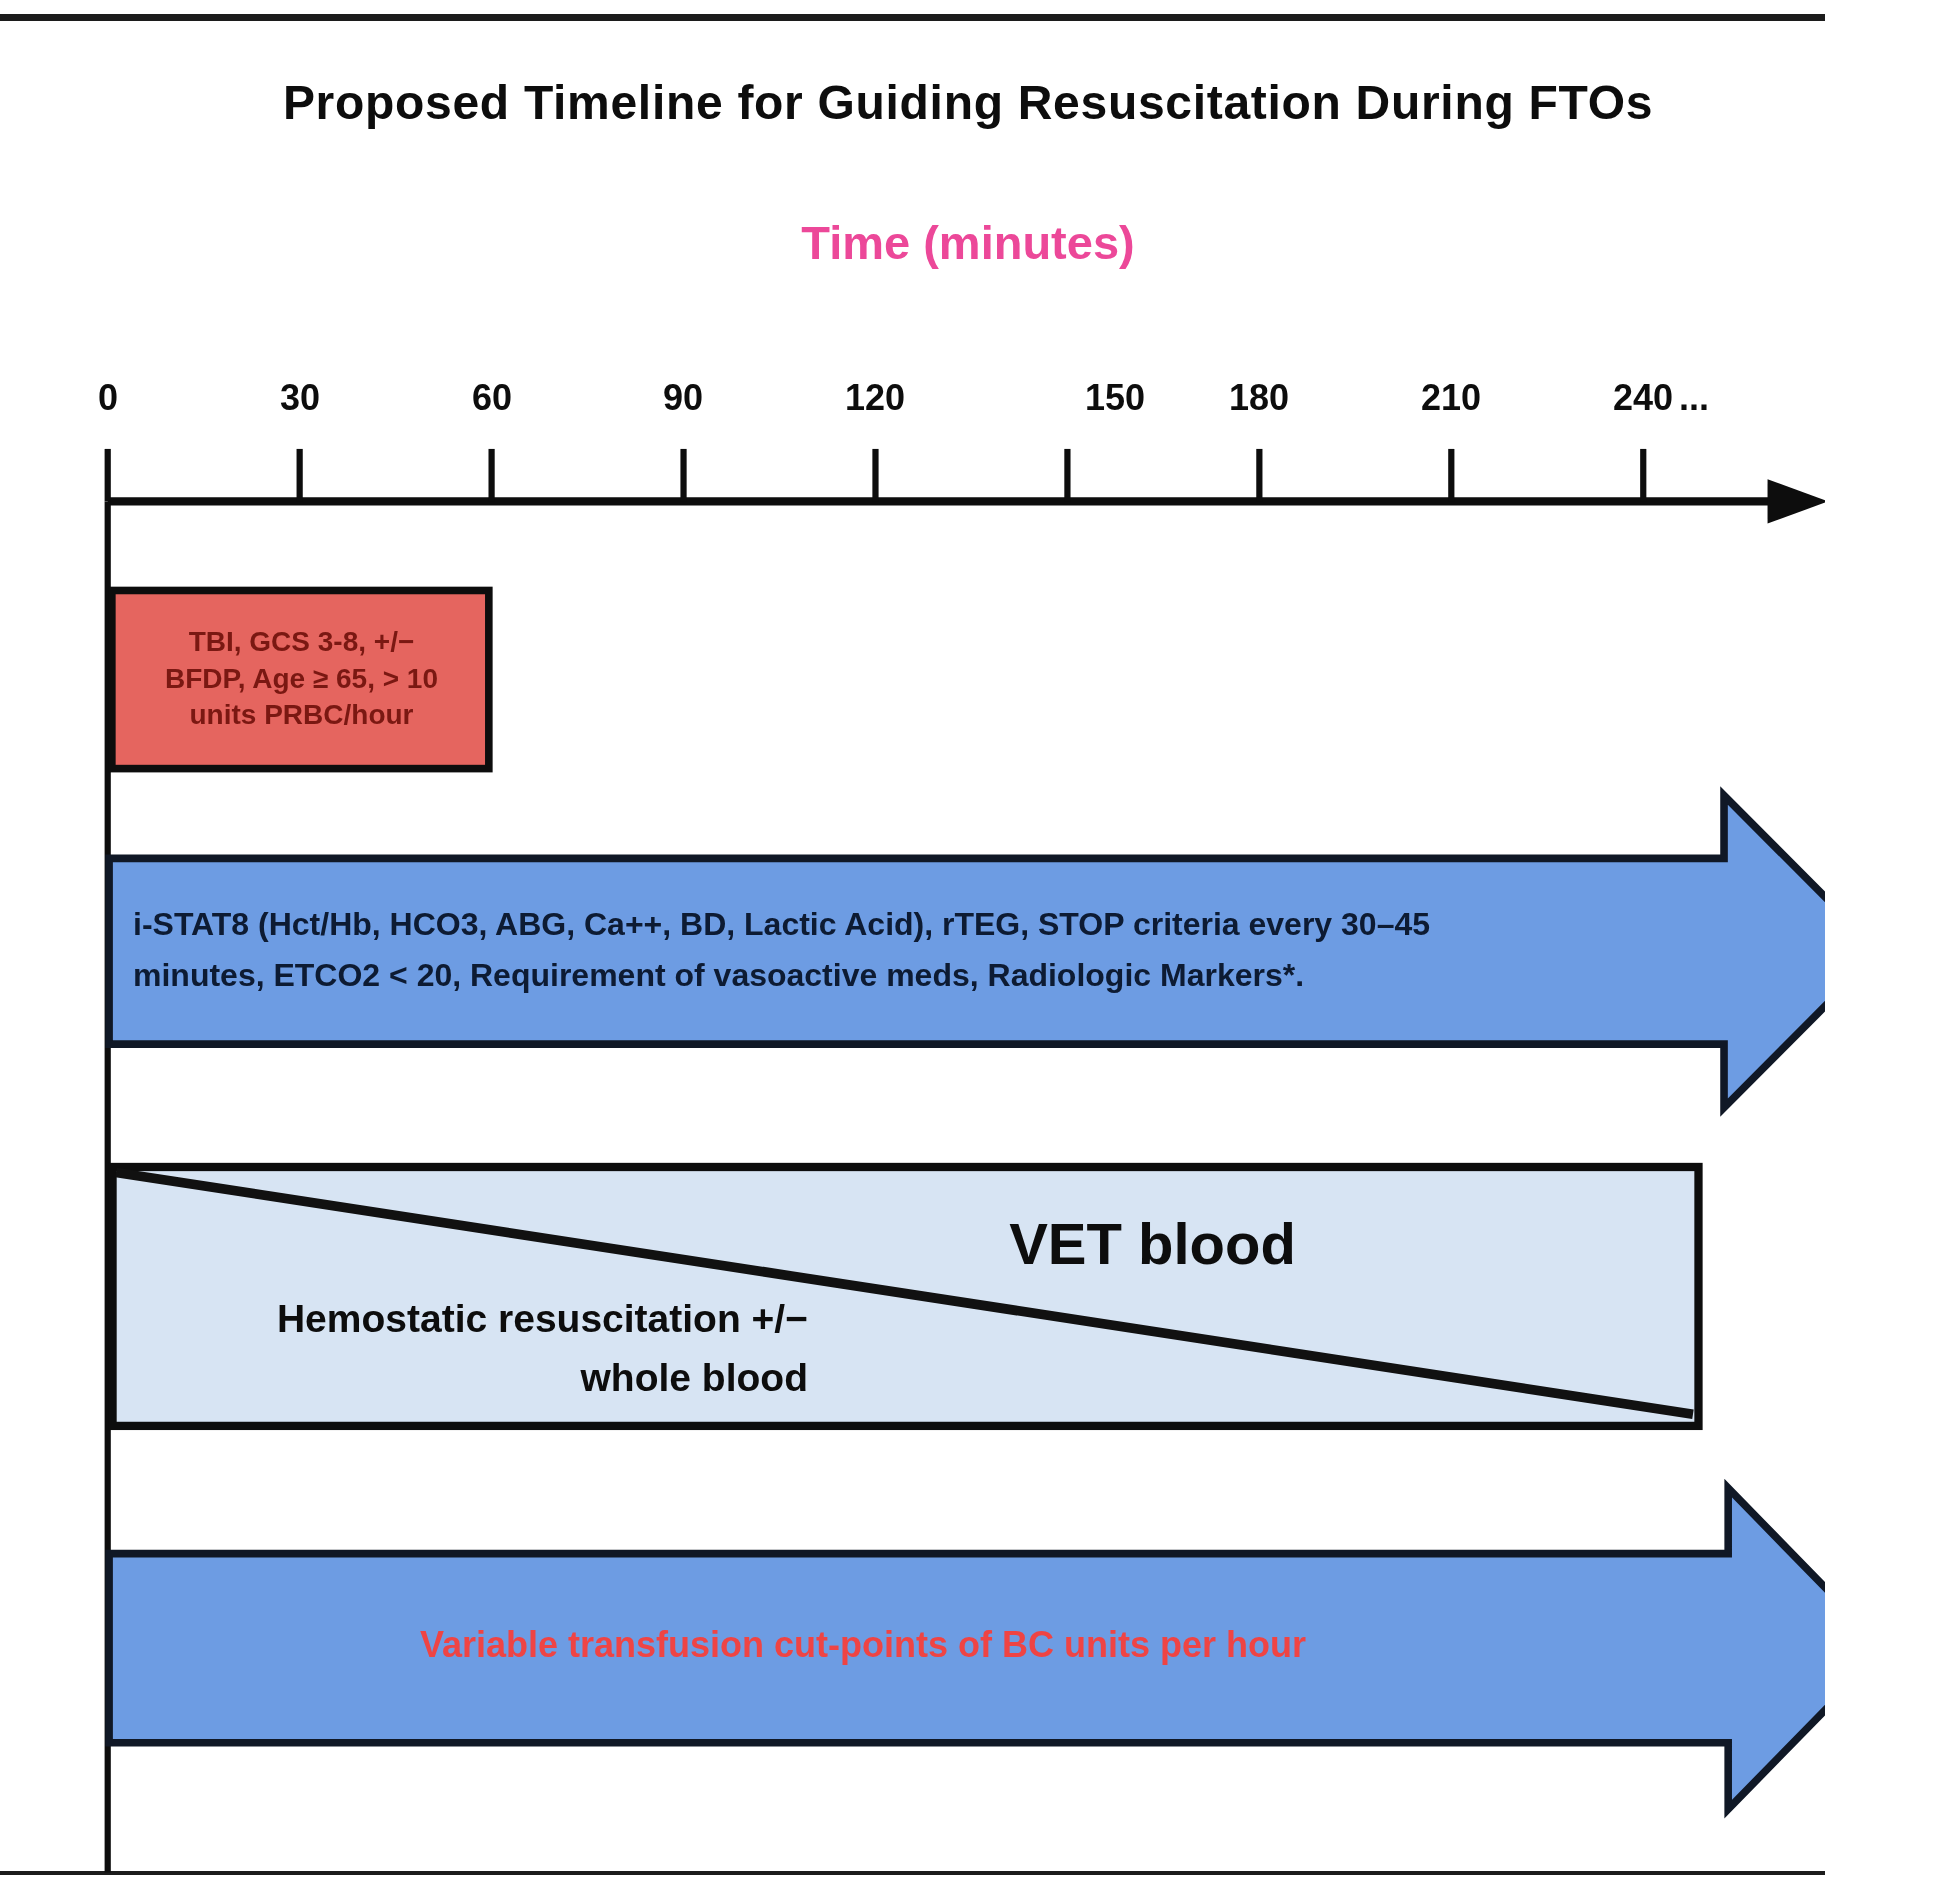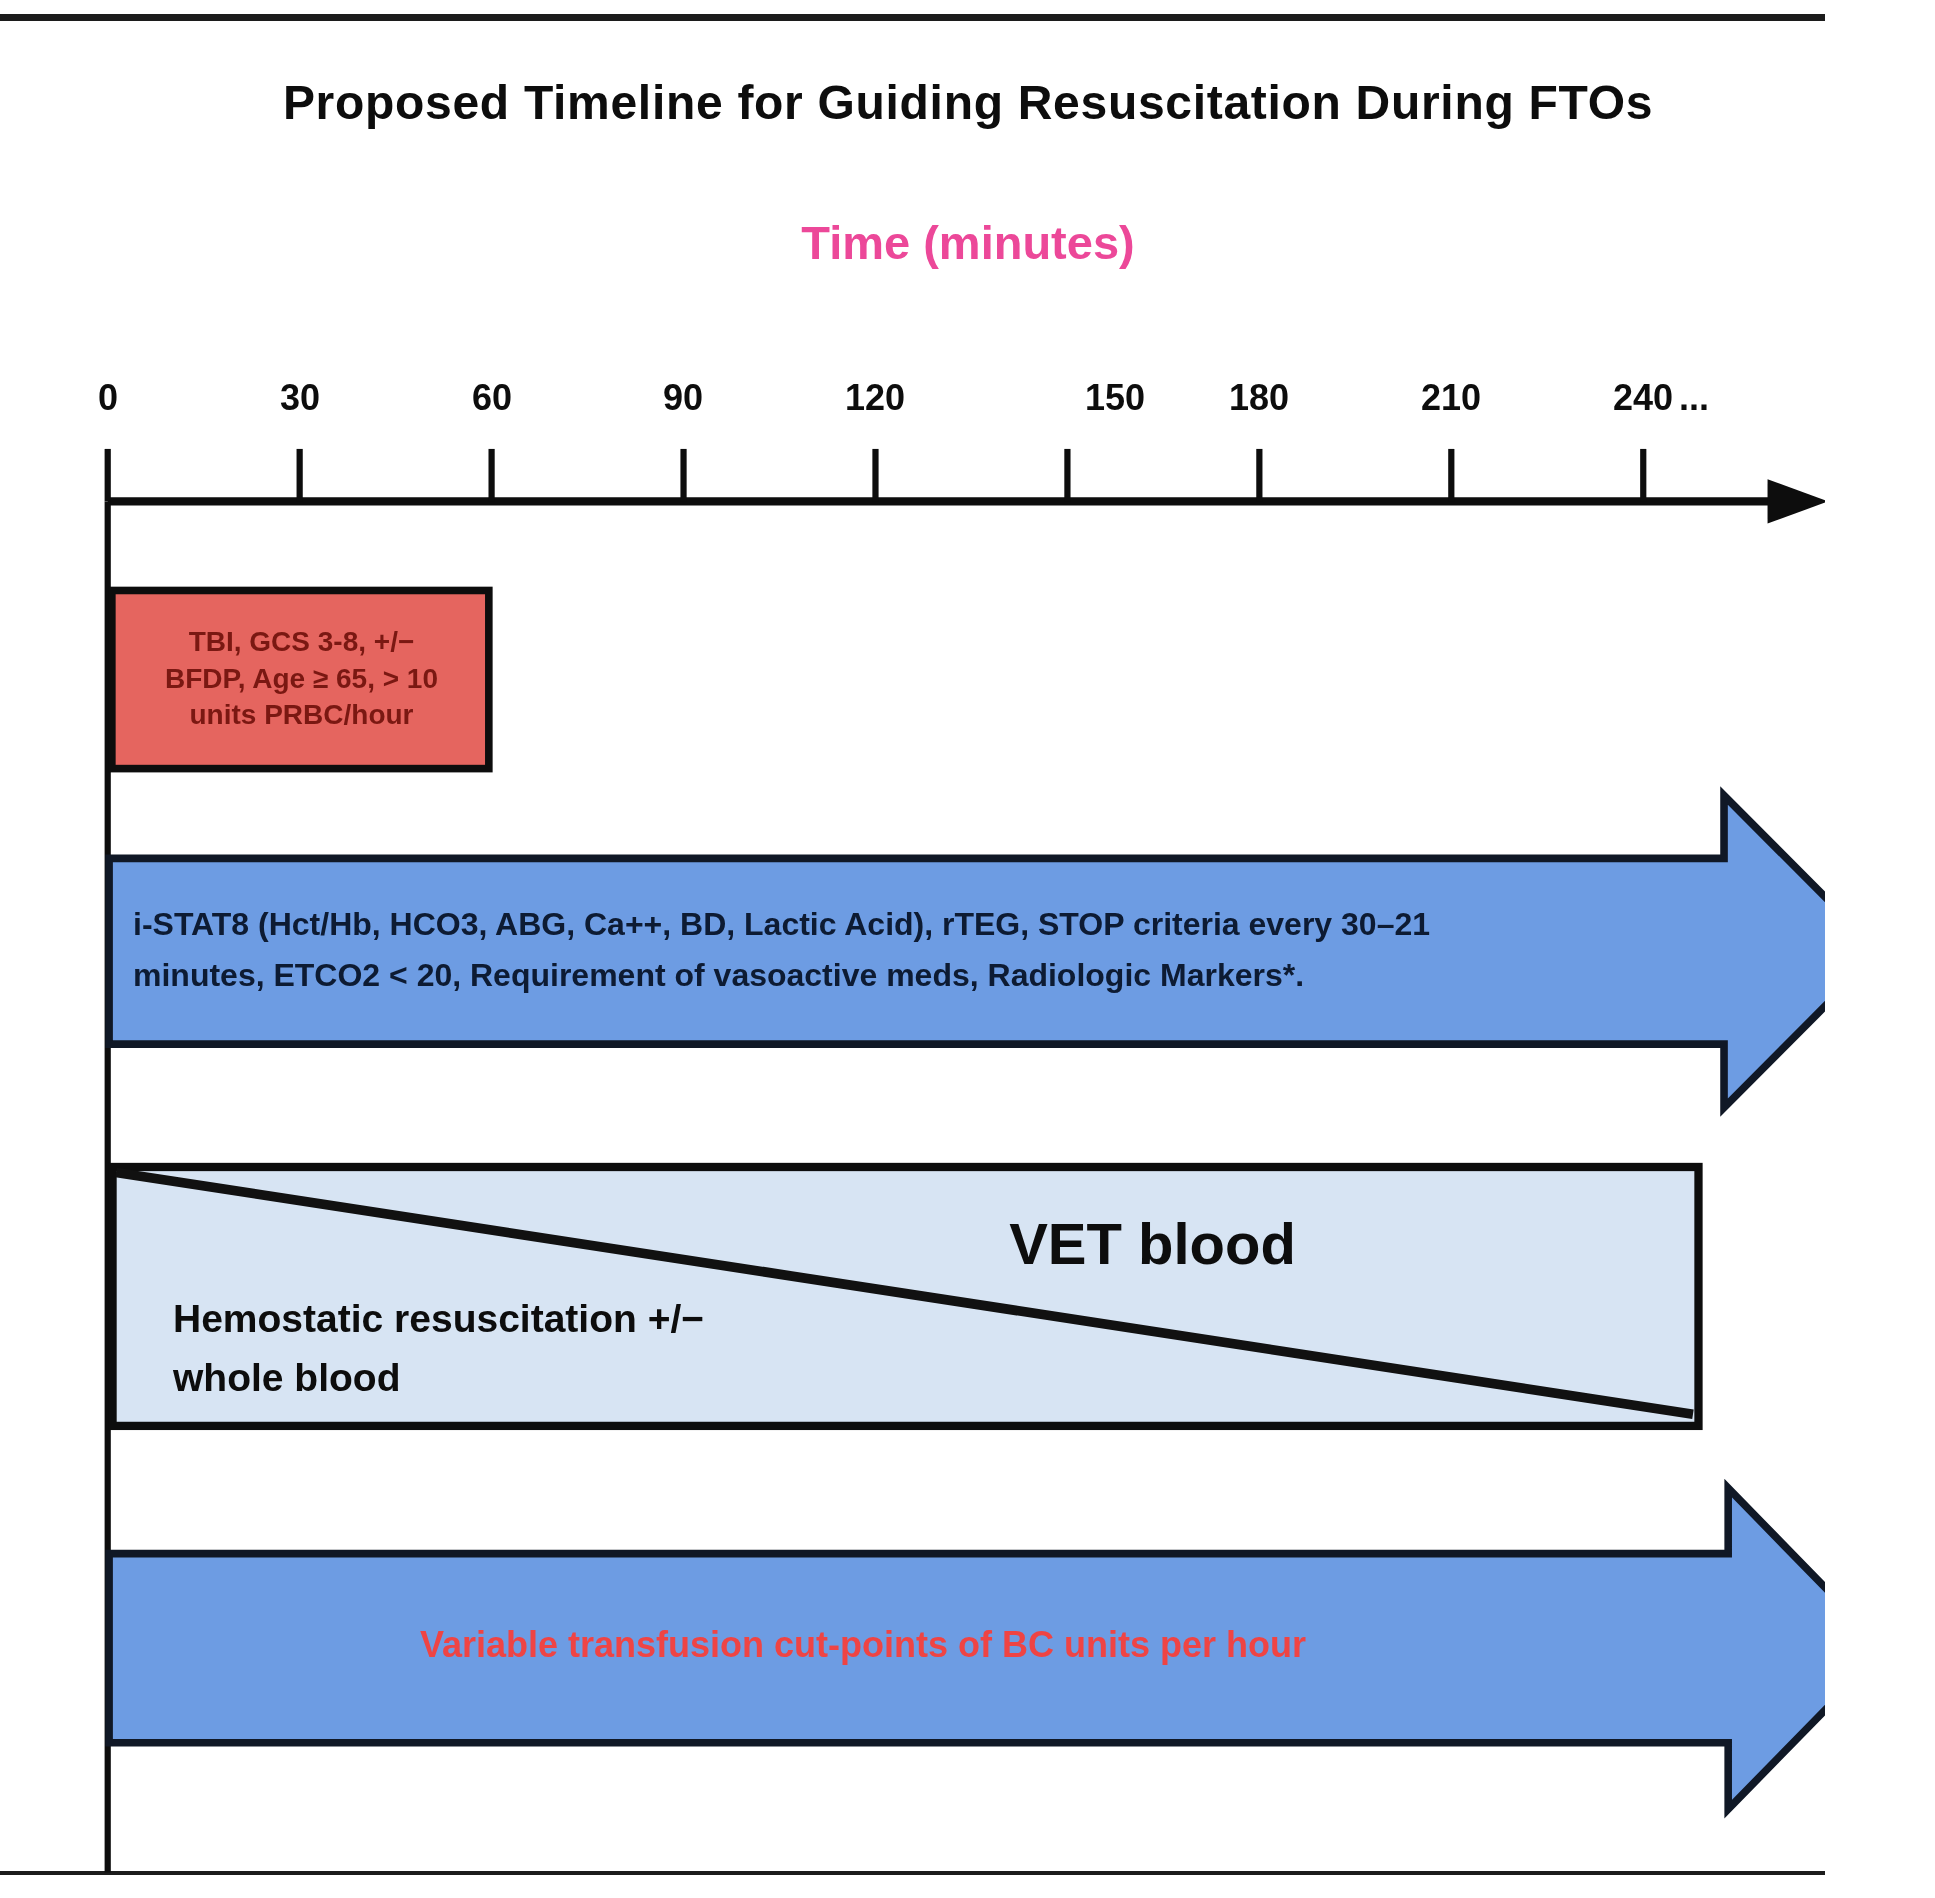--- a/index.html
+++ b/index.html
@@ -39,21 +39,21 @@
   .monitor-text{
     position:absolute;left:133px;top:899px;width:1560px;
     font-size:32px;line-height:1.6;color:#0D1B33;text-align:left;
   }
   .vet-label{
     position:absolute;left:911px;top:1210px;width:483px;
     text-align:center;font-size:58px;color:#0d0d0d;
   }
   .hemo-text{
     position:absolute;left:173px;top:1290px;width:635px;
-    text-align:left;font-size:39px;line-height:1.5;color:#0d0d0d;
+    text-align:right;font-size:39px;line-height:1.5;color:#0d0d0d;
   }
   .transfusion-text{
     position:absolute;left:207px;top:1624px;width:1312px;
     text-align:center;font-size:36px;color:#ef4444;
   }
   .line{display:block;}
 </style>
 </head>
 <body>
 
@@ -105,21 +105,21 @@
   <div class="tick-label" style="left:1643px;">240</div>
   <div class="tick-ellipsis">...</div>
 
   <div class="risk-text">
     <span class="line">TBI, GCS 3-8, +/−</span>
     <span class="line">BFDP, Age ≥ 65, &gt; 10</span>
     <span class="line">units PRBC/hour</span>
   </div>
 
   <div class="monitor-text">
-    <span class="line">i-STAT8 (Hct/Hb, HCO3, ABG, Ca++, BD, Lactic Acid), rTEG, STOP criteria every 30–21</span>
+    <span class="line">i-STAT8 (Hct/Hb, HCO3, ABG, Ca++, BD, Lactic Acid), rTEG, STOP criteria every 30–45</span>
     <span class="line">minutes, ETCO2 &lt; 20, Requirement of vasoactive meds, Radiologic Markers*.</span>
   </div>
 
   <div class="vet-label">VET blood</div>
 
   <div class="hemo-text">
     <span class="line">Hemostatic resuscitation +/−</span>
     <span class="line">whole blood</span>
   </div>
 

